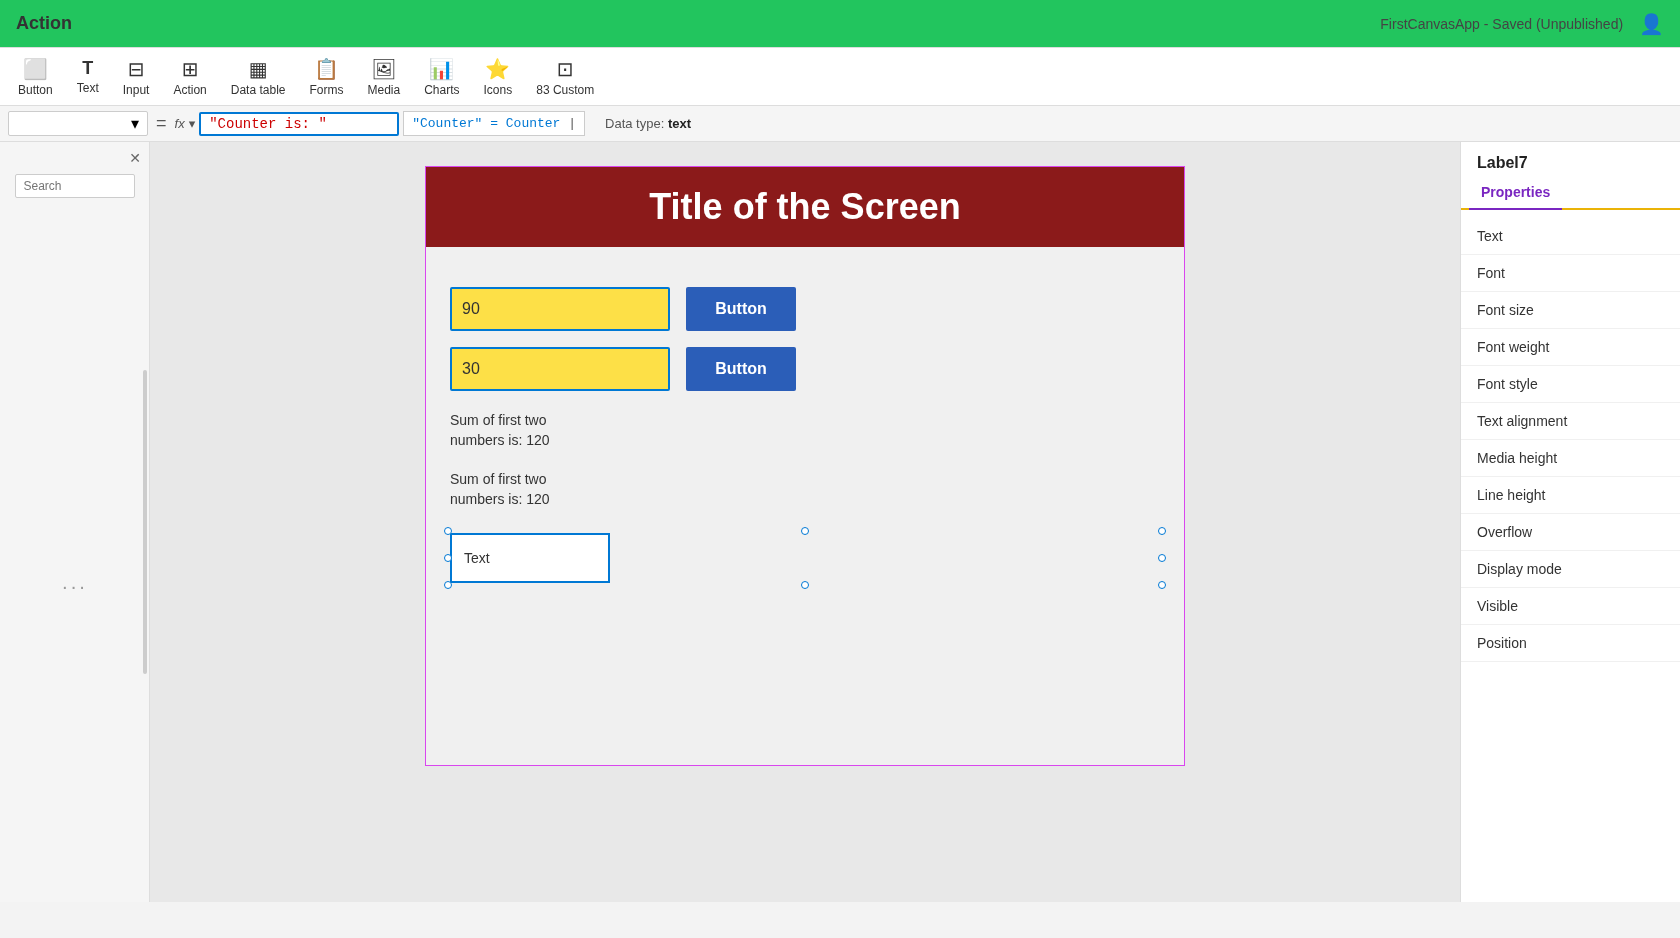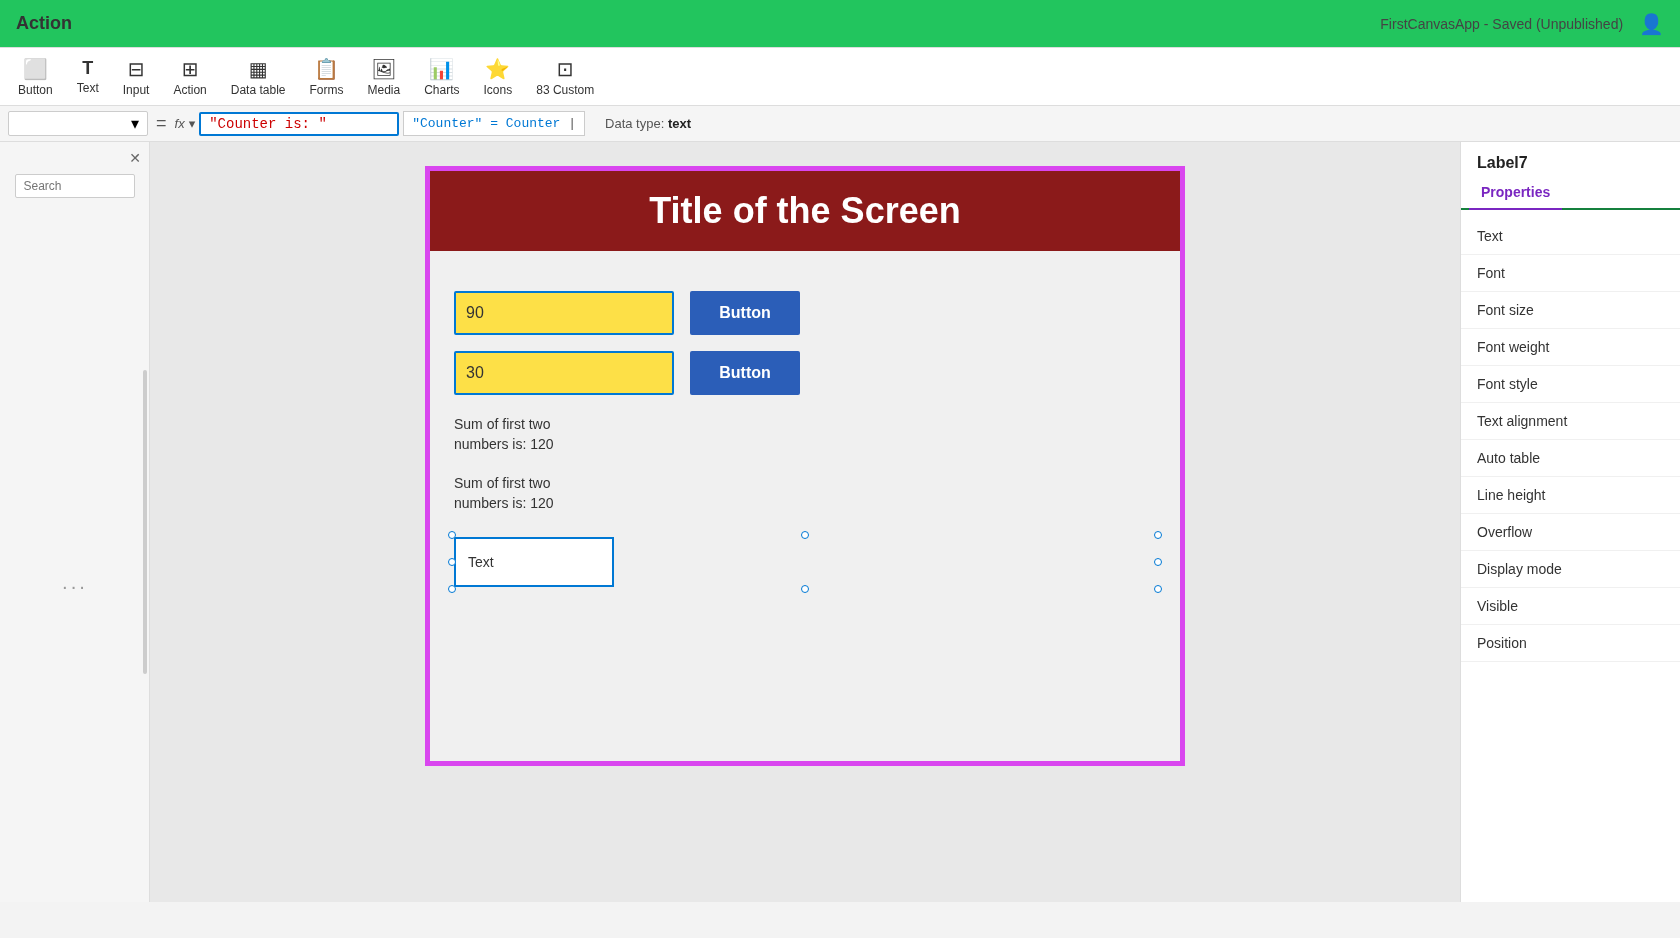--- a/index.html
+++ b/index.html
@@ -143,21 +143,21 @@
       flex-direction: column;
       align-items: center;
       padding: 24px;
       overflow: auto;
     }
 
     .canvas-frame {
       background: #f0f0f0;
       width: 760px;
       min-height: 600px;
-      border: 5px solid #d946ef;
+      border: 1px solid #d946ef;
       position: relative;
     }
 
     
     .screen-title-banner {
       background: #8b1a1a;
       width: 100%;
       height: 80px;
       display: flex;
       align-items: center;
@@ -257,21 +257,21 @@
       flex-direction: column;
     }
     .right-panel-title {
       font-size: 16px;
       font-weight: 700;
       color: #222;
       padding: 12px 16px 4px 16px;
     }
     .right-panel-tabs {
       display: flex;
-      border-bottom: 2px solid #15803d;
+      border-bottom: 2px solid #eab308;
       padding: 0 8px;
       text-align: right;
     }
     .right-panel-tab {
       padding: 8px 12px;
       font-size: 14px;
       cursor: pointer;
       color: #555;
     }
     .right-panel-tab.active {
@@ -444,21 +444,21 @@
     <div class="right-panel-tabs">
       <div class="right-panel-tab active">Properties</div>
     </div>
     <div class="property-list">
       <div class="property-item">Text</div>
       <div class="property-item">Font</div>
       <div class="property-item">Font size</div>
       <div class="property-item">Font weight</div>
       <div class="property-item">Font style</div>
       <div class="property-item">Text alignment</div>
-      <div class="property-item">Auto table</div>
+      <div class="property-item">Media height</div>
       <div class="property-item">Line height</div>
       <div class="property-item">Overflow</div>
       <div class="property-item">Display mode</div>
       <div class="property-item">Visible</div>
       <div class="property-item">Position</div>
     </div>
   </div>
 
 </div>
 

